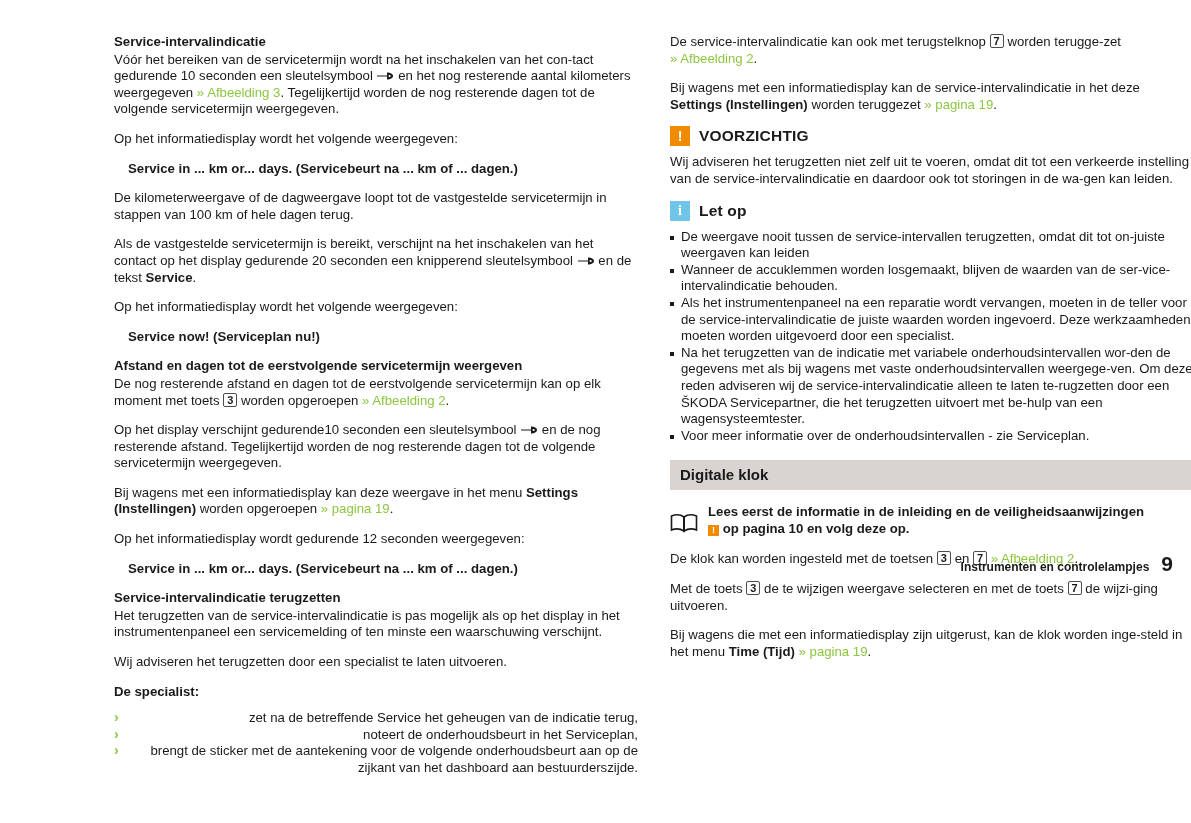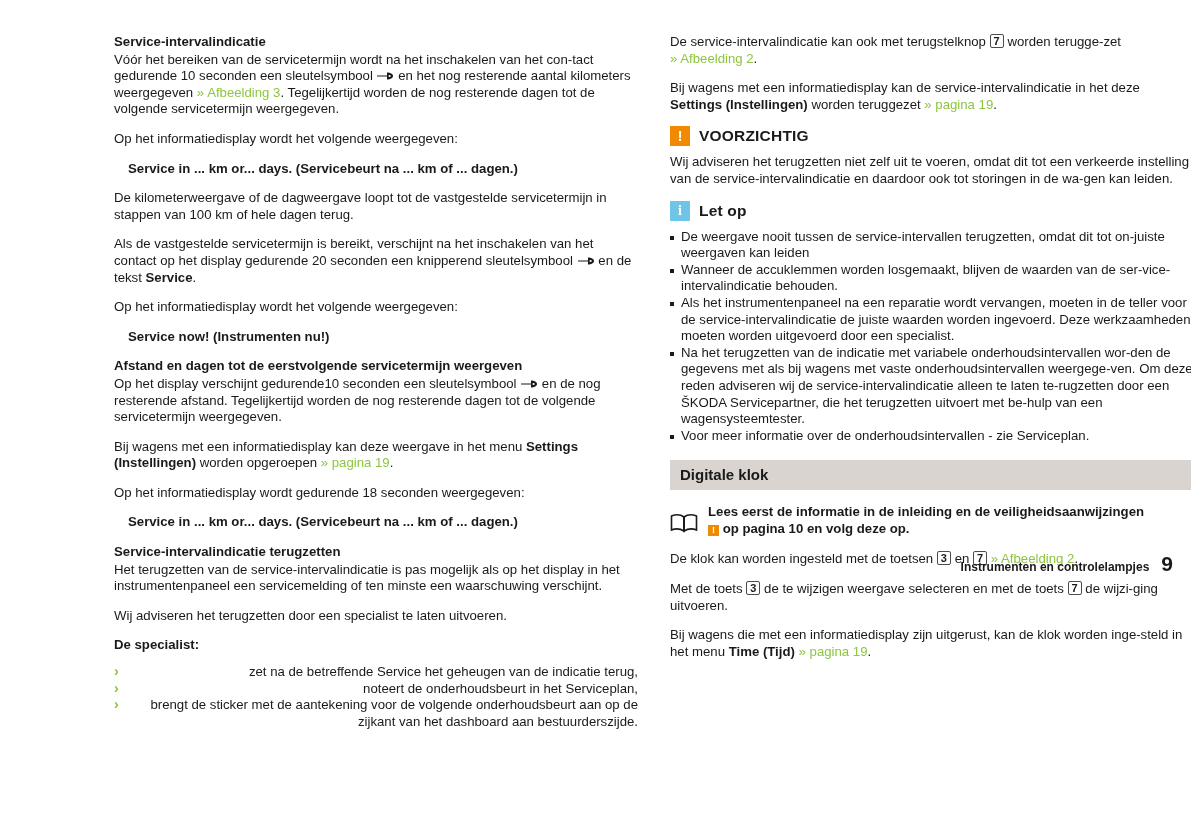--- a/index.html
+++ b/index.html
@@ -226,39 +226,43 @@
       <span class="wrench"><svg width="18" height="10" viewBox="0 0 18 10">
             <path d="M1 5.5 L11 5.5 L11 4.5 L1 4.5 Z" fill="#1a1a1a"></path>
             <path d="M11 1.5 C14 1.5 17 3 17 5 C17 7 14 8.5 11 8.5 Z" fill="#1a1a1a"></path>
             <circle cx="13.6" cy="5" r="1.1" fill="#fff"></circle>
           </svg></span>
       <span>en de tekst</span>
       <span class="bold">Service</span><span>.</span></p>
 
     <p>Op het informatiedisplay wordt het volgende weergegeven:</p>
 
-    <div class="indent">Service now! (Instrumenten nu!)</div>
+    <div class="indent">Service now! (Serviceplan nu!)</div>
 
     <div class="heading">Afstand en dagen tot de eerstvolgende servicetermijn weergeven</div>
 
+    <p><span>De nog resterende afstand en dagen tot de eerstvolgende servicetermijn kan op elk moment met toets</span>
+      <span class="keybox">3</span>
+      <span>worden opgeroepen</span>
+      <span class="xref">» Afbeelding 2</span><span>.</span></p>
 
     <p><span>Op het display verschijnt gedurende10 seconden een sleutelsymbool</span>
       <span class="wrench"><svg width="18" height="10" viewBox="0 0 18 10">
             <path d="M1 5.5 L11 5.5 L11 4.5 L1 4.5 Z" fill="#1a1a1a"></path>
             <path d="M11 1.5 C14 1.5 17 3 17 5 C17 7 14 8.5 11 8.5 Z" fill="#1a1a1a"></path>
             <circle cx="13.6" cy="5" r="1.1" fill="#fff"></circle>
           </svg></span>
       <span>en de nog resterende afstand. Tegelijkertijd worden de nog resterende dagen tot de volgende servicetermijn weergegeven.</span></p>
 
     <p><span>Bij wagens met een informatiedisplay kan deze weergave in het menu</span>
       <span class="bold">Settings (Instellingen)</span>
       <span>worden opgeroepen</span>
       <span class="xref">» pagina 19</span><span>.</span></p>
 
-    <p>Op het informatiedisplay wordt gedurende 18 seconden weergegeven:</p>
+    <p>Op het informatiedisplay wordt gedurende 12 seconden weergegeven:</p>
 
     <div class="indent">Service in ... km or... days. (Servicebeurt na ... km of ... dagen.)</div>
 
     <div class="heading">Service-intervalindicatie terugzetten</div>
 
     <p>Het terugzetten van de service-intervalindicatie is pas mogelijk als op het display in het instrumentenpaneel een servicemelding of ten minste een waarschuwing verschijnt.</p>
     <p>Wij adviseren het terugzetten door een specialist te laten uitvoeren.</p>
     <p class="tight">De specialist:</p>
 
     <ul class="arrows">

